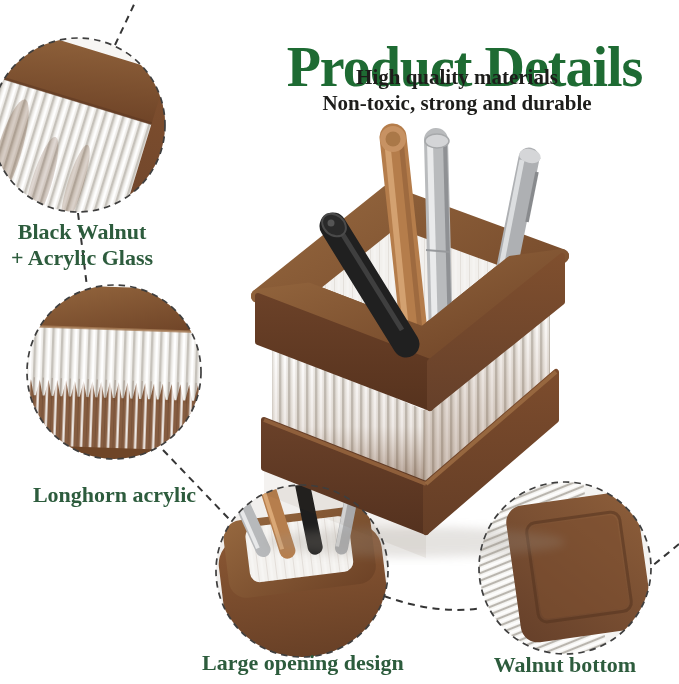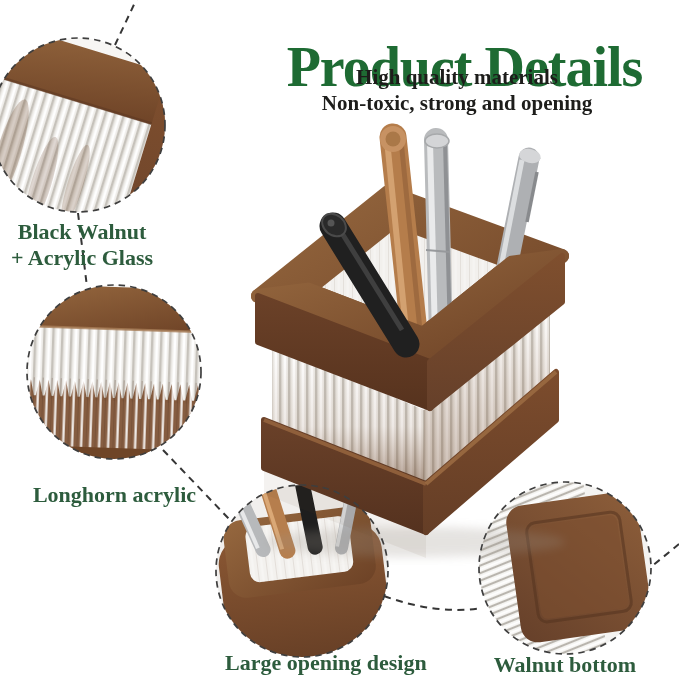--- a/index.html
+++ b/index.html
@@ -8,21 +8,21 @@
   .scene{position:absolute;left:0;top:0;width:679px;height:684px;}
   .title{position:absolute;left:250px;top:0;width:429px;text-align:center;
          font-weight:700;font-size:56px;line-height:1.05;letter-spacing:-1px;
          color:var(--title-green,#1e6b33);white-space:nowrap;}
   .subtitle{position:absolute;left:250px;top:64px;width:414px;text-align:center;
             font-weight:700;font-size:21px;line-height:1.24;color:var(--subtitle-dark,#1d1d1b);}
   .callout-label{position:absolute;text-align:center;font-weight:700;font-size:22px;
                  line-height:1.17;color:var(--label-green,#2d5c3d);white-space:nowrap;}
   .lbl-material{left:-8px;top:219px;width:180px;}
   .lbl-acrylic{left:12px;top:457px;width:205px;margin-top:25px;}
-  .lbl-opening{left:202px;top:650px;width:200px;margin-left:23px;}
+  .lbl-opening{left:202px;top:650px;width:200px;}
   .lbl-bottom{left:465px;top:652px;width:200px;}
 </style>
 </head>
 <body>
 
 <div class="canvas">
 
 <svg class="scene" viewBox="0 0 679 684" xmlns="http://www.w3.org/2000/svg">
   <defs>
     <pattern id="ribs" width="9" height="10" patternUnits="userSpaceOnUse">
@@ -216,21 +216,21 @@
     <path d="M163,450 L230,520"></path>
     <path d="M384,596 Q436,615 482,608"></path>
     <path d="M679,544 L651,567"></path>
   </g>
 </svg>
 
   <h1 class="title">Product Details</h1>
 
   <div class="subtitle">
     <div>High quality materials</div>
-    <div>Non-toxic, strong and opening</div>
+    <div>Non-toxic, strong and durable</div>
   </div>
 
   <div class="callout-label lbl-material">
     <div>Black Walnut</div>
     <div>+ Acrylic Glass</div>
   </div>
 
   <div class="callout-label lbl-acrylic">
     <div>Longhorn acrylic</div>
   </div>

